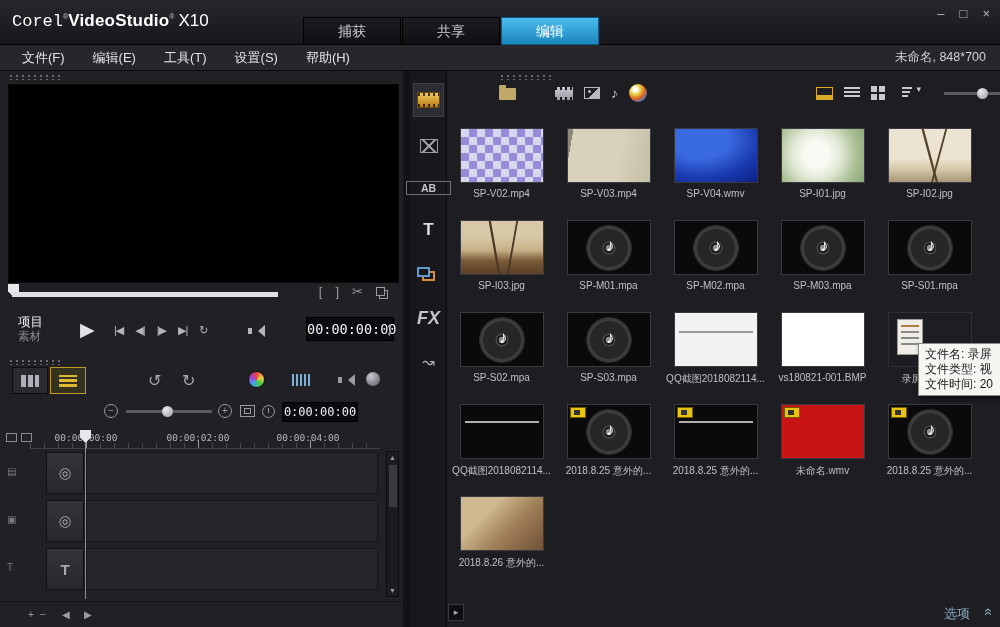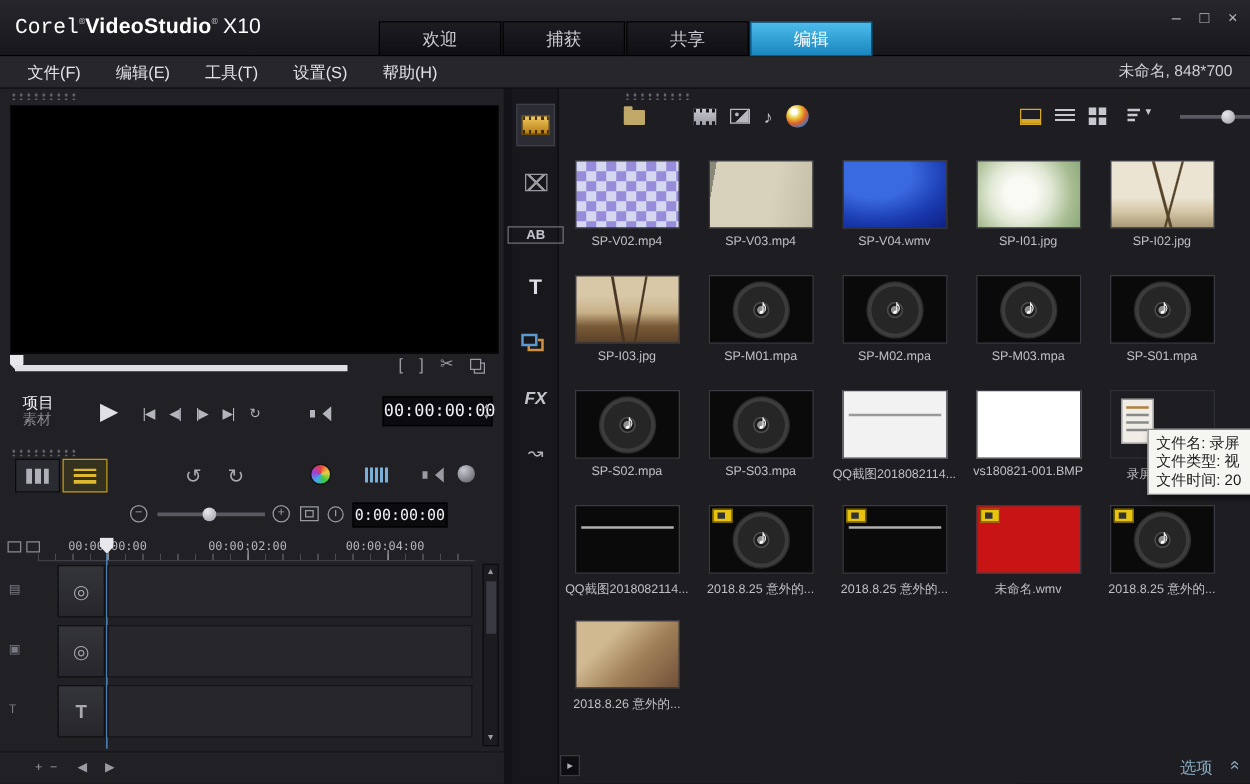--- a/index.html
+++ b/index.html
@@ -147,21 +147,21 @@
       linear-gradient(180deg,#f0c860,#b87c14);
     background-size:100% 3px,100% 3px,100% 100%;
     background-position:0 0,0 100%,0 0; background-repeat:no-repeat; }
   .i-trans { width:18px; height:14px; border:1px solid #9a9aa2;
     background:
       linear-gradient(45deg, transparent 44%, #9a9aa2 46% 54%, transparent 56%),
       linear-gradient(135deg, transparent 44%, #9a9aa2 46% 54%, transparent 56%); }
   .gtxt { color:#c4c4cc; font-weight:bold; font-size:12px; }
   .g-ab { border:1px solid #70707a; padding:0 14px; font-size:10.5px; }
   .g-titles { font-size:17px; color:#dcdce4; }
-  .g-filters { font-style:italic; font-size:14px; }
+  .g-filters { font-style:italic; font-size:18px; }
   .g-motion-path { font-size:15px; font-weight:normal; color:#b0b0b8; }
   .i-ovl { width:13px; height:10px; border:2px solid #5a9ad0;
     box-shadow:5px 4px 0 -2px #17171c, 5px 4px 0 0 #d09040; margin:-4px 5px 0 -5px; }
 
   
   .lib-toolbar { position:absolute; left:37px; top:0; right:0; height:44px; }
   .i-folder { position:absolute; left:52px; top:17px; width:17px; height:12px;
     background:#c0a868; border-radius:1px; }
   .i-folder::before { content:""; position:absolute; left:0; top:-3px; width:7px; height:3px;
     background:#c0a868; border-radius:1px 1px 0 0; }
@@ -251,21 +251,20 @@
     letter-spacing:-2px; transform:rotate(90deg); }
 </style>
 </head>
 <body>
 
 <div class="titlebar">
   <div class="logo">
     <span class="corel">Corel</span><sup>®</sup><span class="product">VideoStudio</span><sup>®</sup><span class="version">X10</span>
   </div>
   <div class="tab-bar">
-      <div class="tab">欢迎</div>
       <div class="tab">捕获</div>
       <div class="tab">共享</div>
       <div class="tab active">编辑</div>
     </div>
   <div class="win-controls">
     <span>–</span>
     <span>□</span>
     <span>×</span>
   </div>
 </div>

